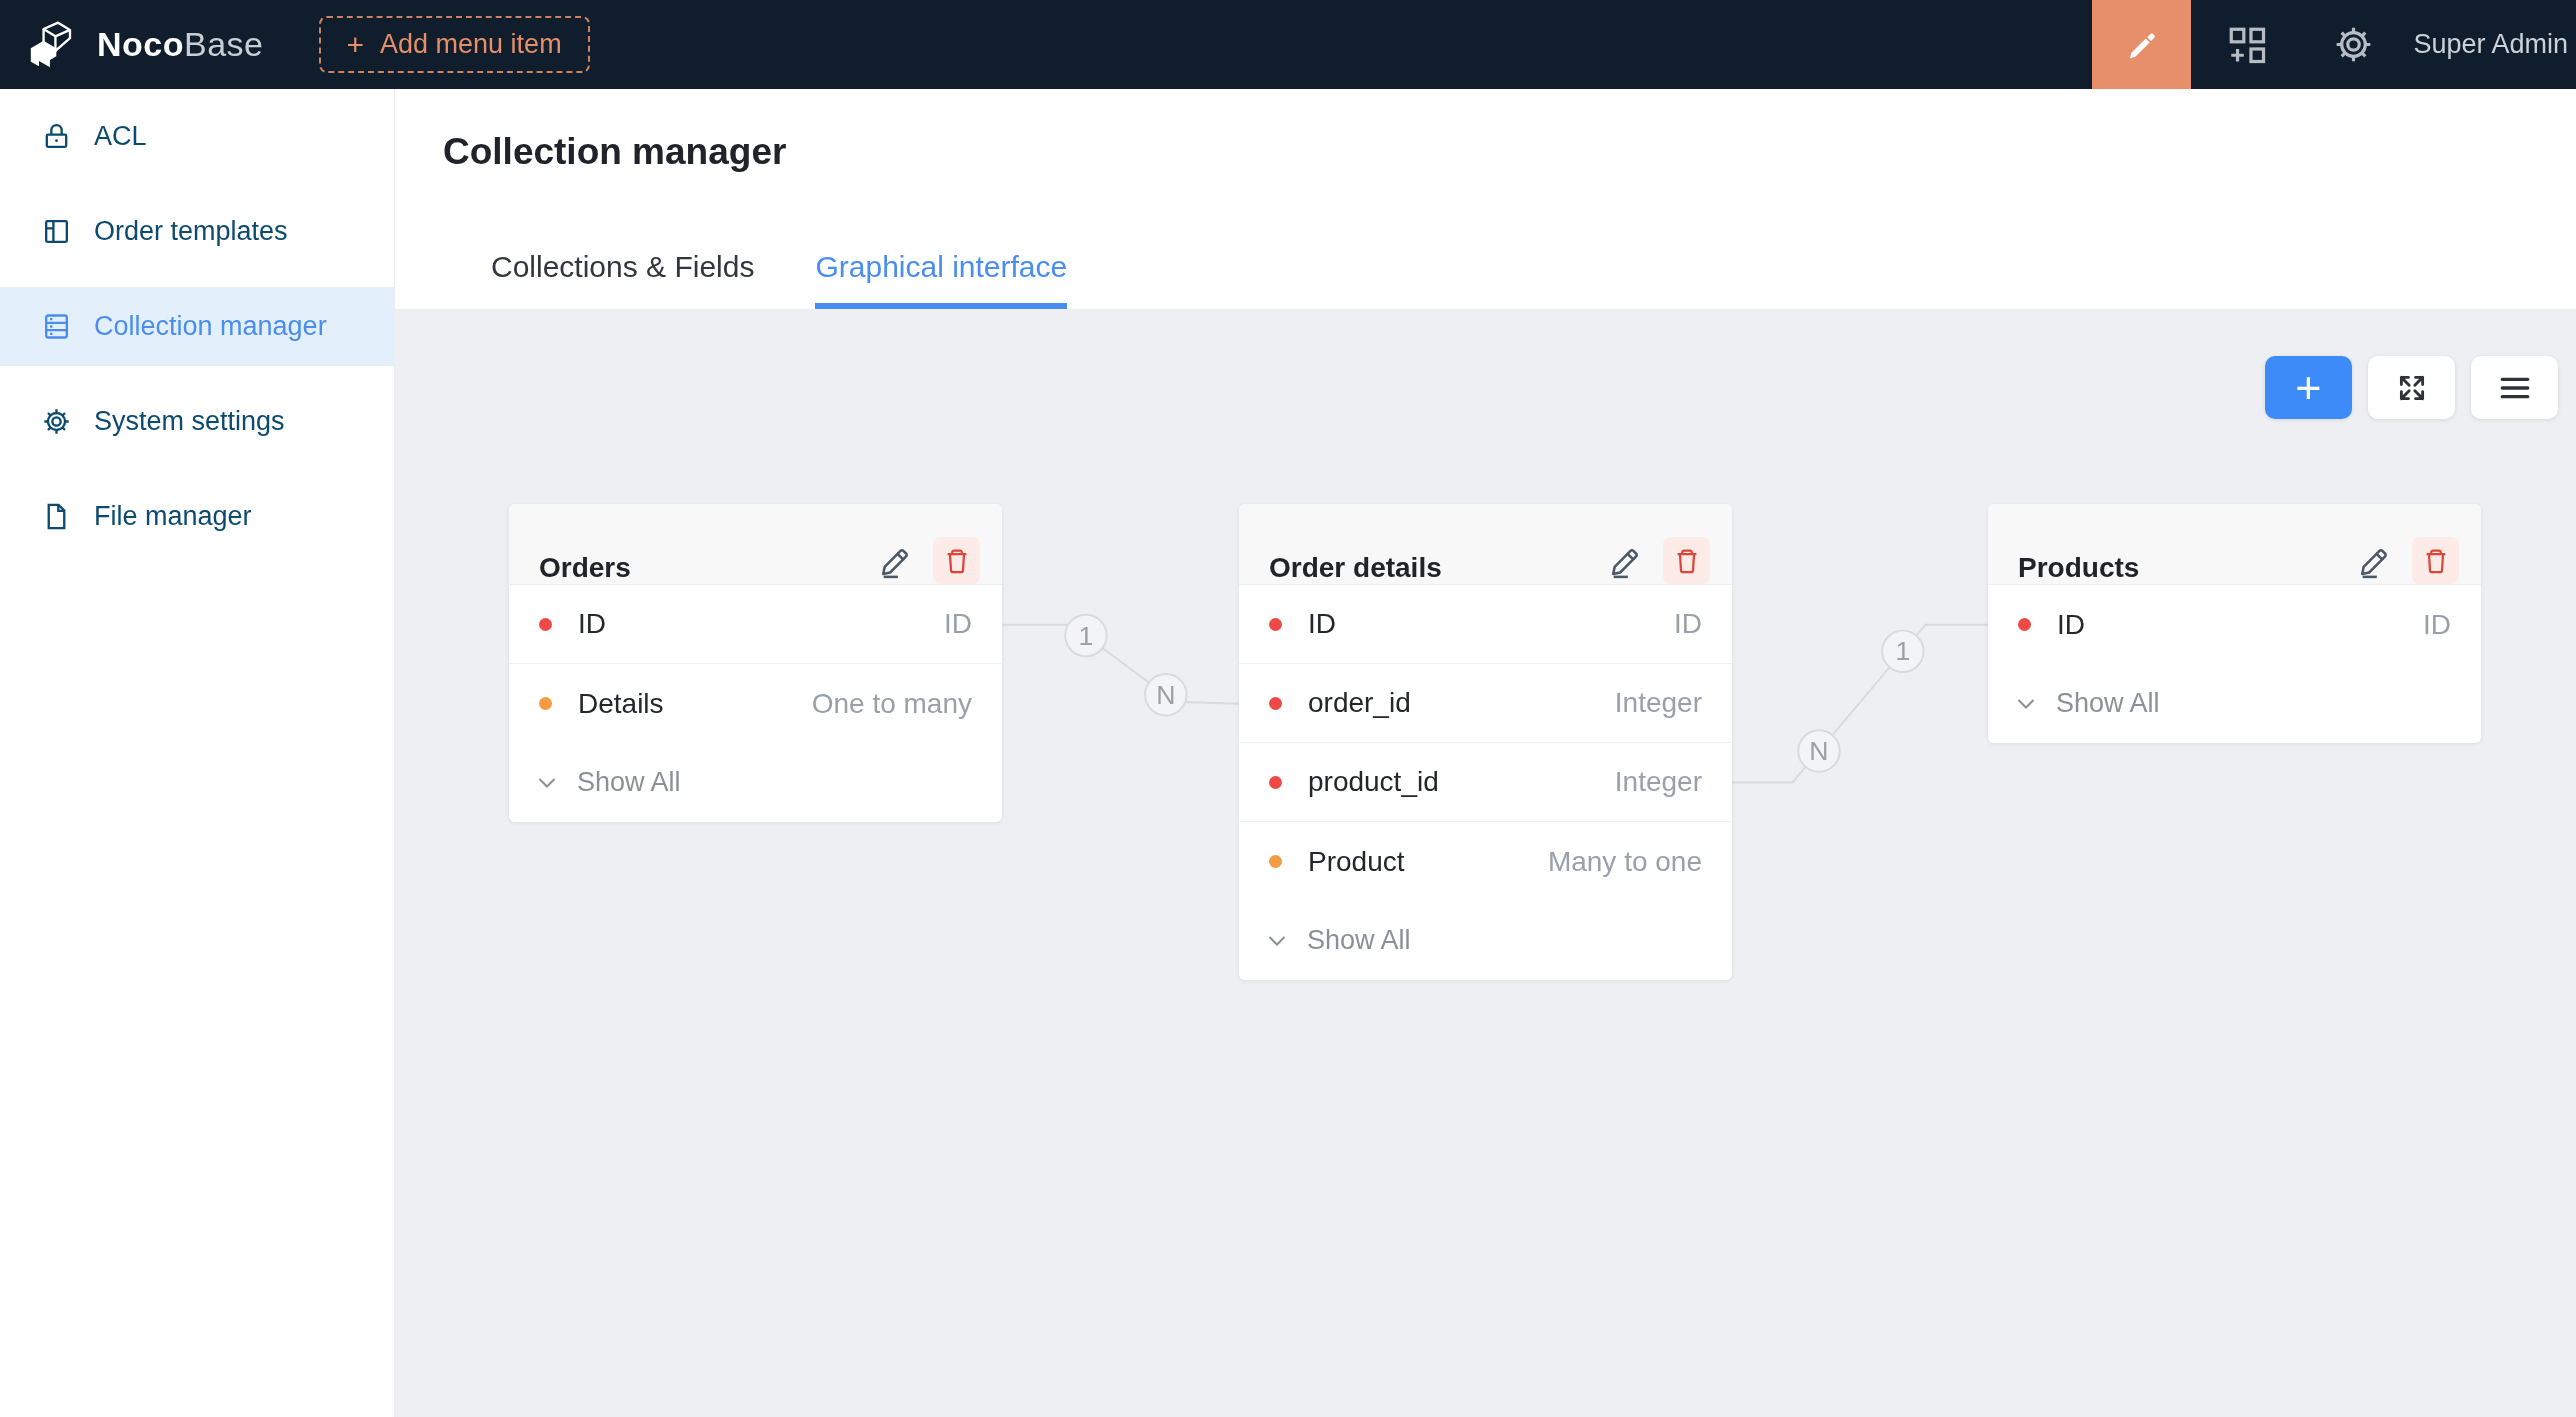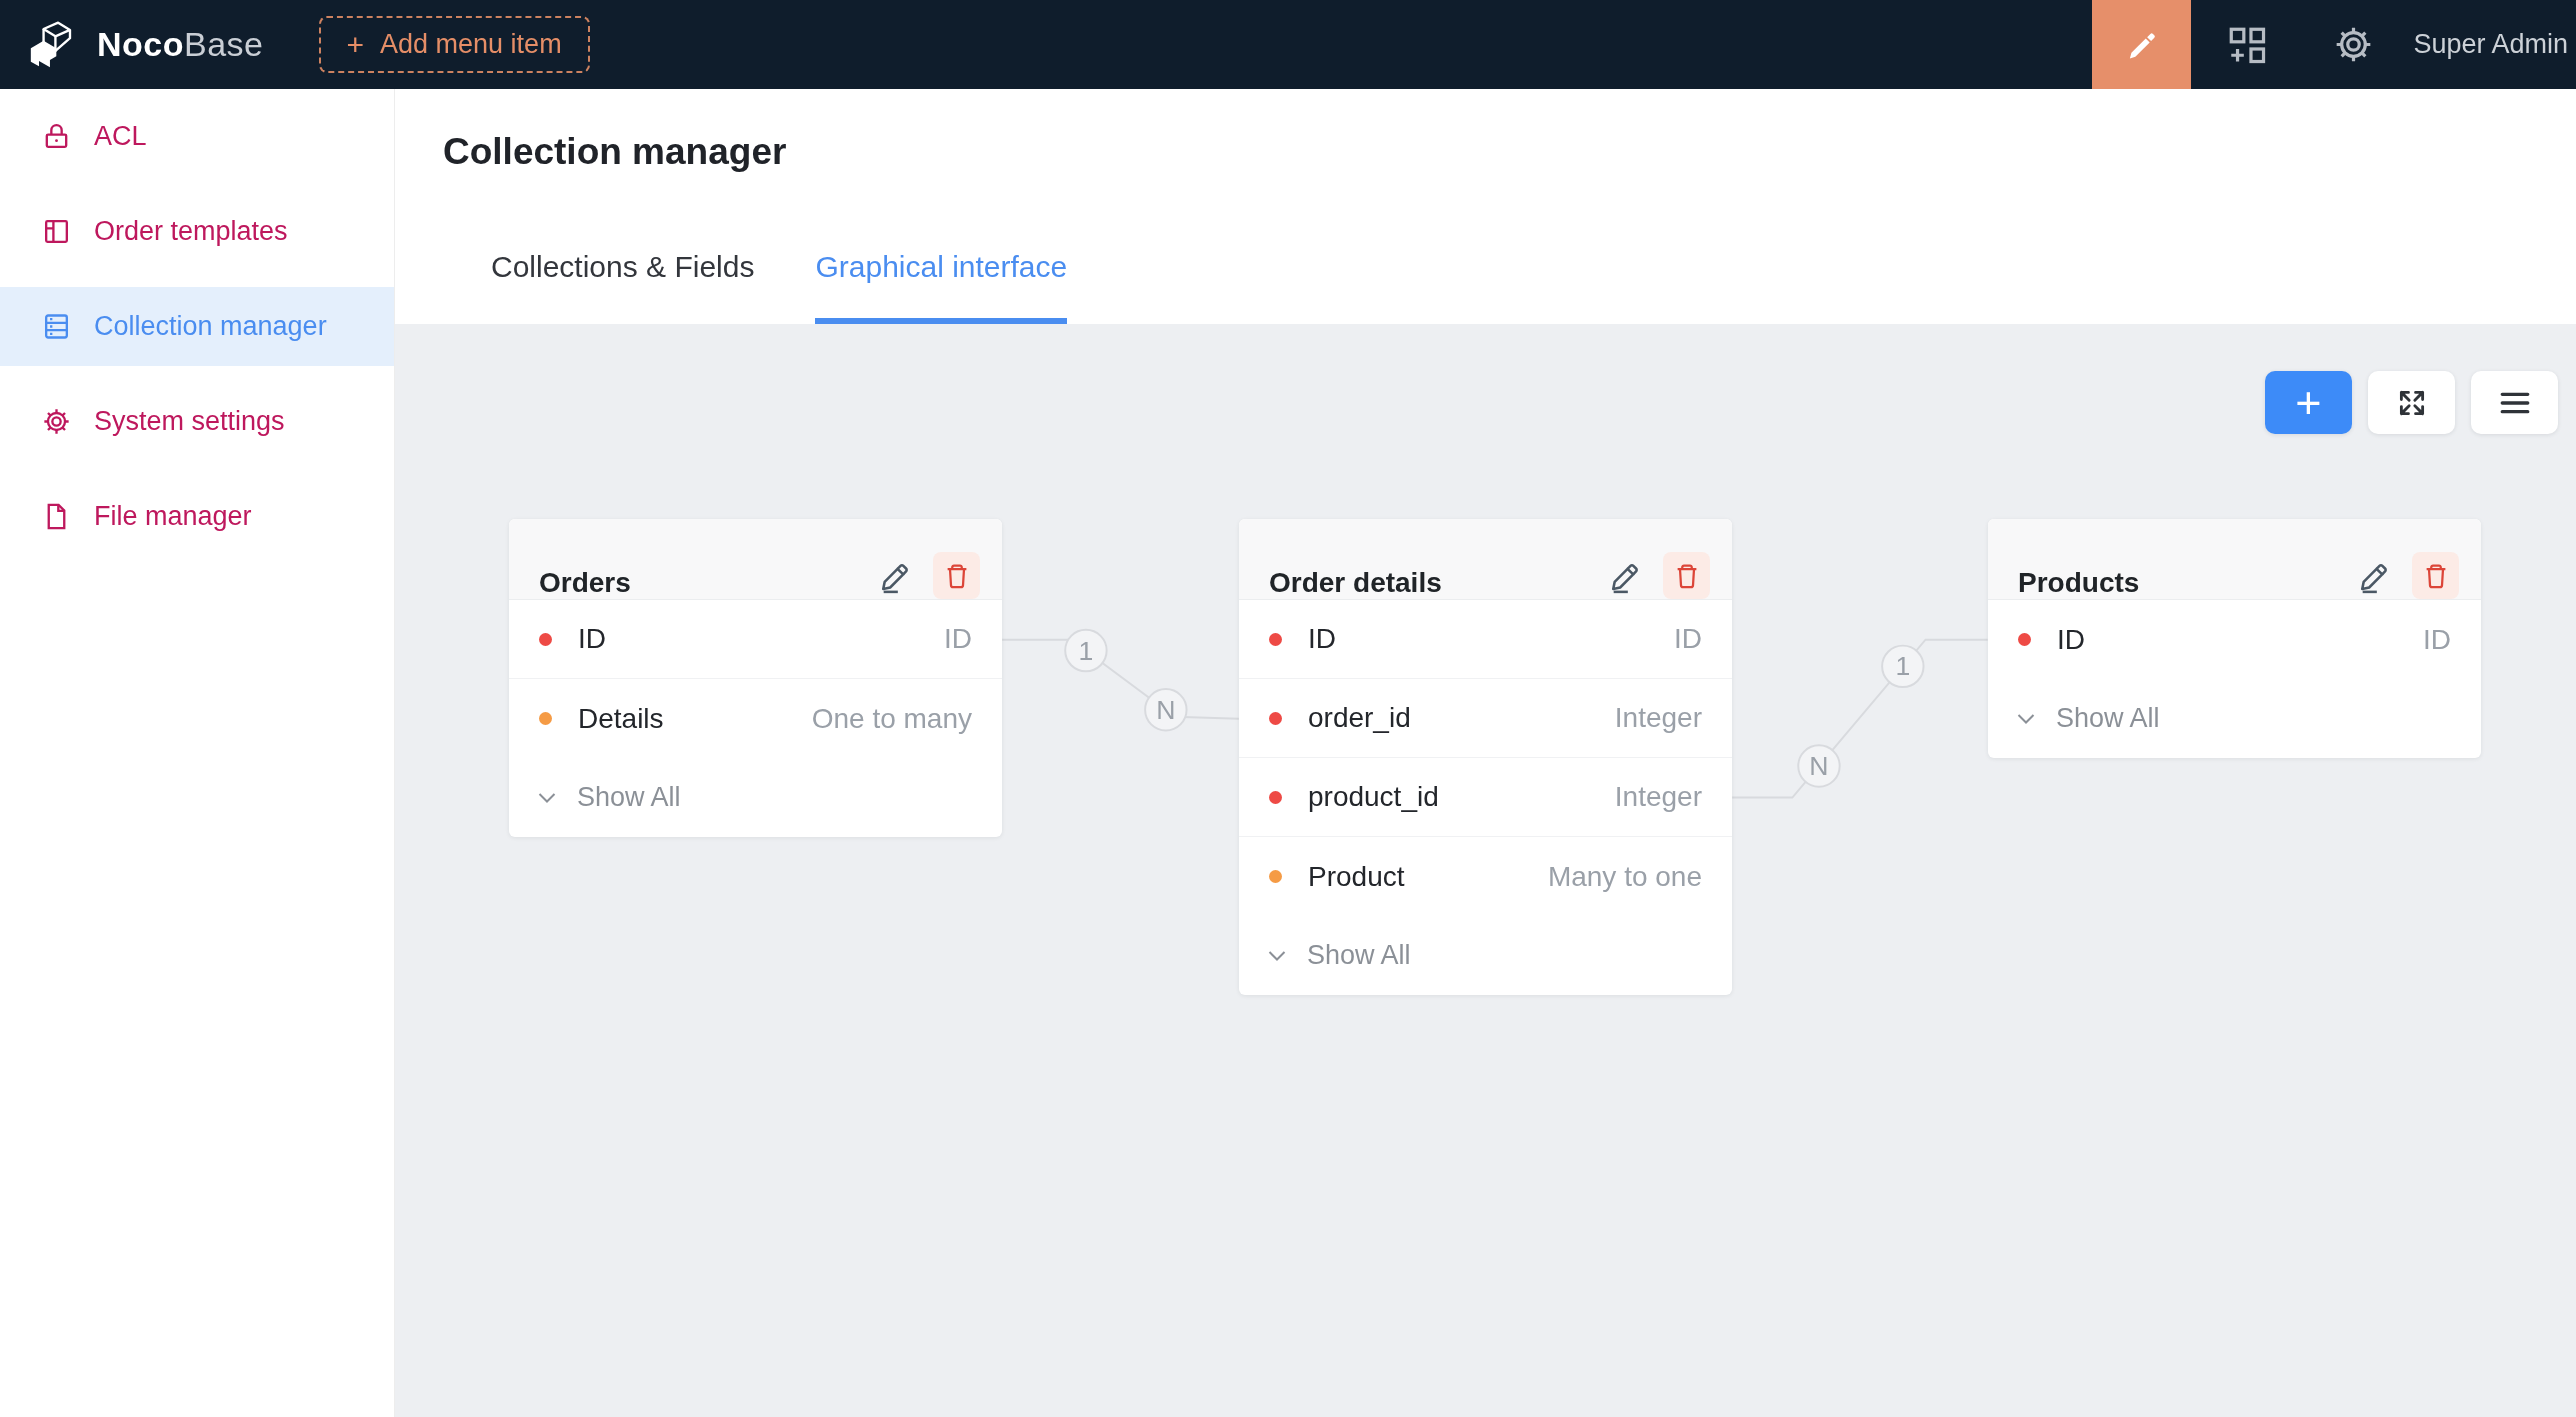--- a/index.html
+++ b/index.html
@@ -43,32 +43,32 @@
   
   .page-body { display: flex; height: 1328px; }
 
   .sidebar {
     width: 395px; background: #ffffff; border-right: 1px solid #ededed;
     padding-top: 8px; flex-shrink: 0;
   }
   .side-item {
     height: 79px; margin-bottom: 16px;
     display: flex; align-items: center; gap: 22px; padding-left: 41px;
-    font-size: 27px; color: #be185d; cursor: pointer;
+    font-size: 27px; color: #0c4a6e; cursor: pointer;
   }
   .side-item svg { width: 31px; height: 31px; flex-shrink: 0; }
   .side-item.active { background: #e4effc; color: #4a8df0; }
 
   .main { flex: 1; display: flex; flex-direction: column; min-width: 0; }
   .page-head { padding: 39px 0 0 48px; background: #ffffff; }
   .page-title { font-size: 37px; font-weight: 700; color: #202329; line-height: 47px; }
   .tabs { display: flex; gap: 61px; margin: 71px 0 0 48px; }
   .tab {
     font-size: 30px; line-height: 41px; color: #33363c; cursor: pointer;
-    padding-bottom: 31px; border-bottom: 6px solid transparent; white-space: nowrap;
+    padding-bottom: 16px; border-bottom: 6px solid transparent; white-space: nowrap;
   }
   .tab.active { color: #4a8df0; border-bottom-color: #4a8df0; }
 
   
   .canvas { flex: 1; background: #edeff2; position: relative; overflow: hidden; }
   .wires { position: absolute; left: 0; top: 0; z-index: 0; }
   .wires path { fill: none; stroke: #d8dade; stroke-width: 2; }
   .wires circle { fill: #f3f4f6; stroke: #d8dade; stroke-width: 2; }
   .wires text { font-size: 27px; fill: #9aa0a8; text-anchor: middle; dominant-baseline: central; }
 

